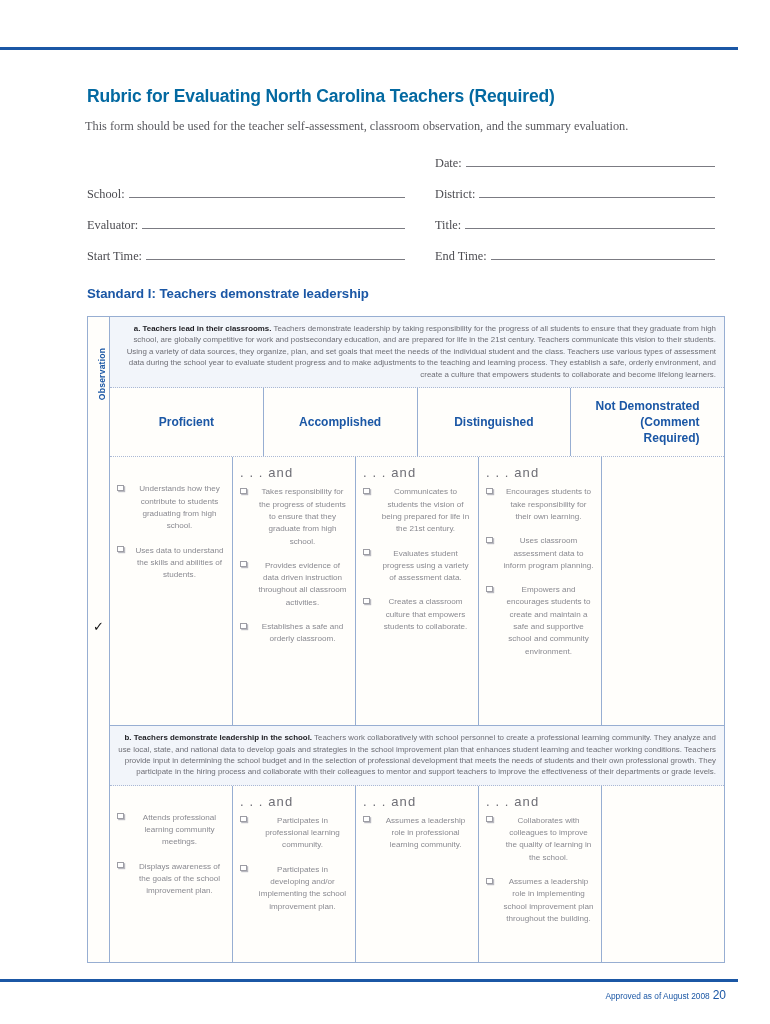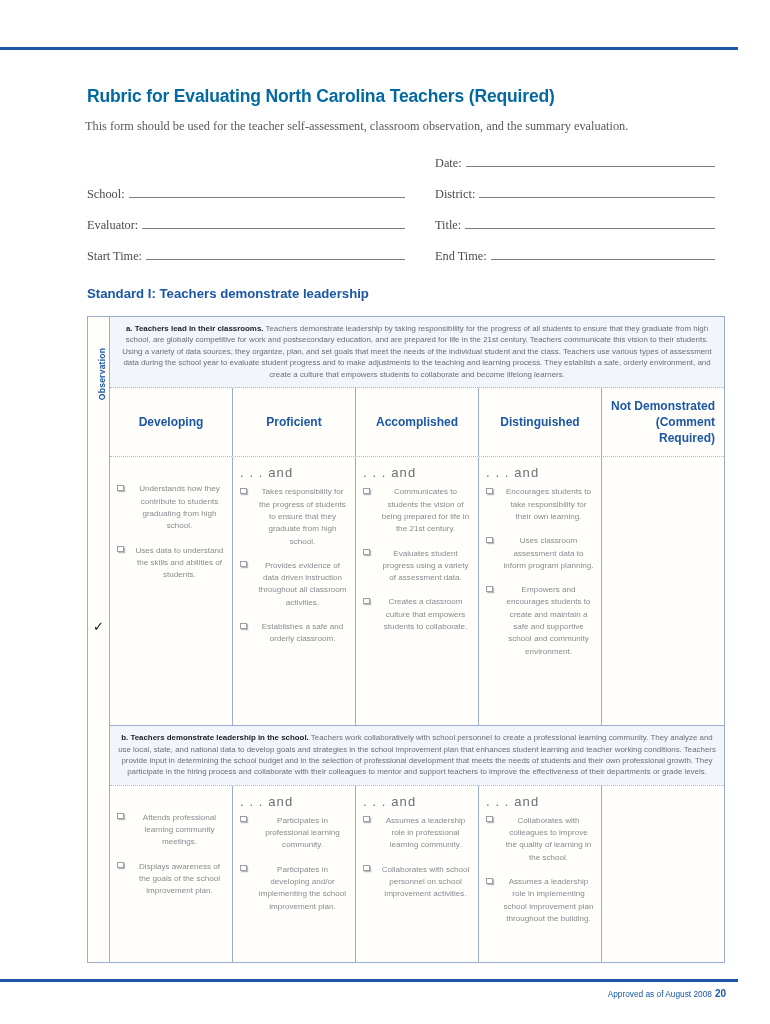--- a/index.html
+++ b/index.html
@@ -80,21 +80,21 @@
     position: absolute; left: 5px; top: 303px;
     font-size: 13px; color: #111; line-height: 1;
   }
   .body-col { flex: 1 1 auto; }
 
   .desc {
     background: #f2f5fa;
     padding: 6px 8px 7px 8px;
     border-bottom: 1px dotted #aab8d4;
     font-size: 7.9px; line-height: 1.44; color: #6e6e75;
-    text-align: center;
+    text-align: right;
   }
   .desc b { color: #1d1d22; font-weight: bold; }
 
   .hrow { display: flex; border-bottom: 1px dotted #aab8d4; background: #fffefb; }
   .hcell {
     flex: 1 1 0; padding: 11px 4px 10px;
     border-right: 1px solid #97aed2;
     font-size: 12px; font-weight: bold; color: #1b57a5;
     text-align: right; line-height: 1.3;
     display: flex; align-items: center; justify-content: center;
@@ -135,21 +135,21 @@
 
   
   .footer {
     position: absolute; right: 44px; top: 988px;
     display: flex; align-items: baseline; gap: 3px;
   }
   .footer .appr {
     font-size: 8.3px; color: #1b57a5;
   }
   .footer .pg {
-    font-size: 10px; font-weight: bold; color: #1b57a5;
+    font-size: 12px; font-weight: normal; color: #1b57a5;
   }
 </style>
 </head>
 <body>
 
 <div class="page">
 
   <div class="top-rule"></div>
 
   <div class="title">Rubric for Evaluating North Carolina Teachers (Required)</div>
@@ -209,21 +209,20 @@
     </div>
 
     <div class="body-col">
 
       <div class="desc">
         <b>a. Teachers lead in their classrooms.</b>
         <span>Teachers demonstrate leadership by taking responsibility for the progress of all students to ensure that they graduate from high school, are globally competitive for work and postsecondary education, and are prepared for life in the 21st century. Teachers communicate this vision to their students. Using a variety of data sources, they organize, plan, and set goals that meet the needs of the individual student and the class. Teachers use various types of assessment data during the school year to evaluate student progress and to make adjustments to the teaching and learning process. They establish a safe, orderly environment, and create a culture that empowers students to collaborate and become lifelong learners.</span>
       </div>
 
       <div class="hrow">
-        <div class="hcell">Developing</div>
         <div class="hcell">Proficient</div>
         <div class="hcell">Accomplished</div>
         <div class="hcell">Distinguished</div>
         <div class="hcell nd">
           <span>
             <span>Not Demonstrated</span><br>
             <span>(Comment</span><br>
             <span>Required)</span>
           </span>
         </div>
@@ -284,21 +283,20 @@
             <div class="andlbl">. . . and</div>
             <ul class="items">
                 <li><span class="cbx"></span><span>Participates in professional learning community.</span></li>
                 <li><span class="cbx"></span><span>Participates in developing and/or implementing the school improvement plan.</span></li>
               </ul>
           </div>
           <div class="ccell">
             <div class="andlbl">. . . and</div>
             <ul class="items">
                 <li><span class="cbx"></span><span>Assumes a leadership role in professional learning community.</span></li>
-                <li><span class="cbx"></span><span>Collaborates with school personnel on school improvement activities.</span></li>
               </ul>
           </div>
           <div class="ccell">
             <div class="andlbl">. . . and</div>
             <ul class="items">
                 <li><span class="cbx"></span><span>Collaborates with colleagues to improve the quality of learning in the school.</span></li>
                 <li><span class="cbx"></span><span>Assumes a leadership role in implementing school improvement plan throughout the building.</span></li>
               </ul>
           </div>
           <div class="ccell">

